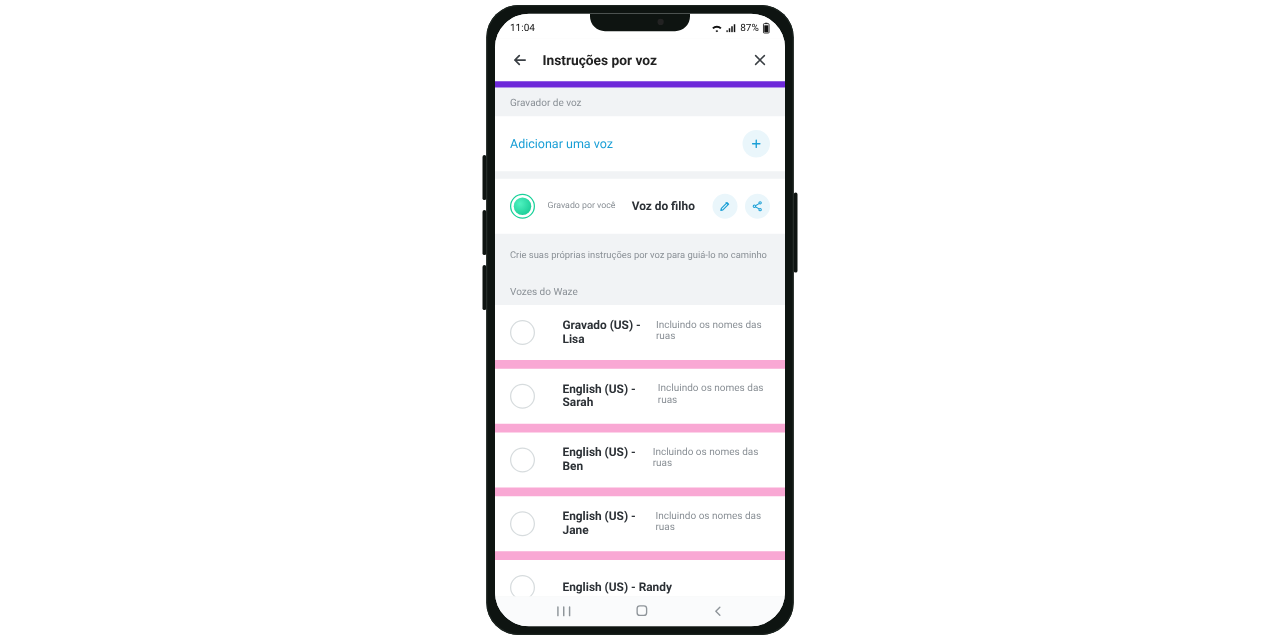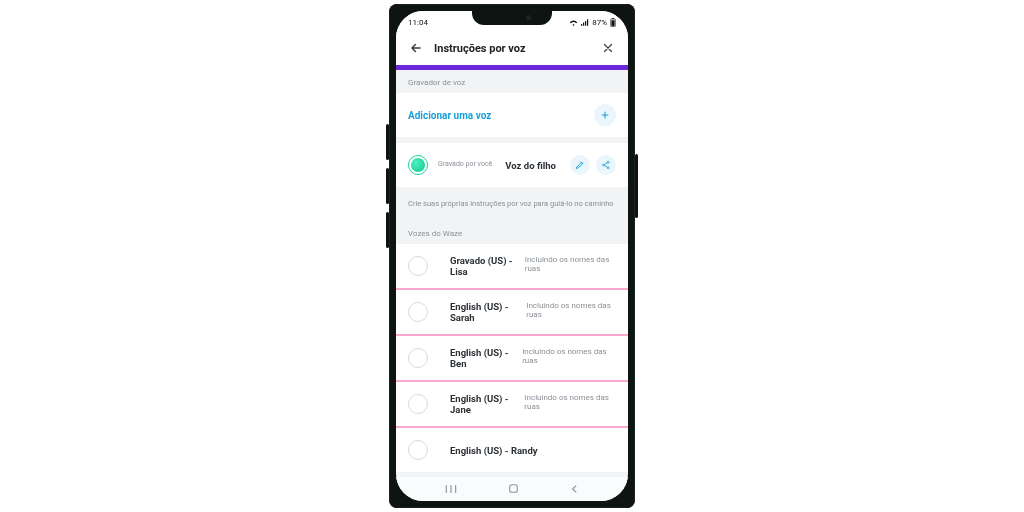--- a/index.html
+++ b/index.html
@@ -1,41 +1,41 @@
 <!DOCTYPE html>
 <html><head>
 <meta charset="utf-8">
 <style>
   html,body{margin:0;padding:0;width:1024px;height:512px;background:#fff;font-family:-apple-system,Roboto,Arial,sans-serif;}
   .stage{width:1024px;height:512px;display:flex;align-items:center;justify-content:center;}
   
-  .phone{width:246px;height:504px;background:#0e1411;border-radius:8px;padding:7px;box-sizing:border-box;position:relative;box-shadow:0 0 0 1px #1b231f inset;}
+  .phone{width:246px;height:504px;background:#0e1411;border-radius:26px;padding:7px;box-sizing:border-box;position:relative;box-shadow:0 0 0 1px #1b231f inset;}
   .phone::before,.phone::after{content:"";position:absolute;background:#0e1411;border-radius:3px;}
   
   .phone::before{left:-3px;top:120px;width:3px;height:36px;box-shadow:0 44px 0 #0e1411,0 88px 0 #0e1411;}
   .phone::after{right:-3px;top:150px;width:3px;height:64px;}
   .screen{width:100%;height:100%;background:#f1f3f5;border-radius:27px;overflow:hidden;position:relative;display:flex;flex-direction:column;}
   .notch{position:absolute;top:0;left:50%;transform:translateX(-50%);width:80px;height:14px;background:#0e1411;border-bottom-left-radius:12px;border-bottom-right-radius:12px;z-index:5;}
   .camdot{position:absolute;top:4px;left:50%;transform:translateX(14px);width:5px;height:5px;border-radius:50%;background:#222;}
   
   .status{height:18px;display:flex;align-items:center;justify-content:space-between;padding:2px 12px 0;font-size:8px;color:#111;background:#fff;}
   .status .right{display:flex;align-items:center;gap:3px;}
   .status svg{display:block;}
   
   .appbar{background:#fff;height:34px;display:flex;align-items:center;padding:0 10px;gap:8px;border-bottom:5px solid #6d28d9;}
   .appbar .title{font-size:11px;font-weight:700;color:#222;flex:1;}
   .iconbtn{width:20px;height:20px;display:flex;align-items:center;justify-content:center;color:#3a3f44;}
   
   .content{flex:1;overflow:hidden;}
   .sect-label{font-size:8px;color:#8a9096;padding:8px 12px 6px;}
   .card{background:#fff;margin:0 0 6px;}
-  .row{display:flex;align-items:center;padding:7px 12px;gap:10px;min-height:30px;border-top:2px solid #f9a8d4;}
+  .row{display:flex;align-items:center;padding:7px 12px;gap:10px;min-height:30px;border-top:7px solid #f9a8d4;}
   .row:first-child{border-top:none;}
   .addrow{justify-content:space-between;}
-  .addlabel{font-size:10px;font-weight:700;color:#1a9fd6;}
+  .addlabel{font-size:10px;font-weight:400;color:#1a9fd6;}
   .circlebtn{width:22px;height:22px;border-radius:50%;background:#eaf6fb;display:flex;align-items:center;justify-content:center;color:#1a9fd6;}
   .radio{width:18px;height:18px;border:1.5px solid #d7dcde;border-radius:50%;flex:0 0 auto;position:relative;}
   .radio.sel{border-color:#1ad19a;}
   .radio.sel::after{content:"";position:absolute;inset:2px;border-radius:50%;background:radial-gradient(circle at 35% 35%,#4ff2c0,#0dc48d);}
   .vcol{display:flex;flex-direction:row;gap:1px;flex:1;min-width:0;}
   .vover{font-size:7px;color:#8a9096;}
   .vname{font-size:9.5px;font-weight:700;color:#2c3136;margin-left:12px;}
   .vsub{font-size:8px;color:#8a9096;}
   .rowicons{display:flex;gap:6px;}
   .smicon{width:20px;height:20px;border-radius:50%;background:#eaf6fb;display:flex;align-items:center;justify-content:center;color:#1a9fd6;}

